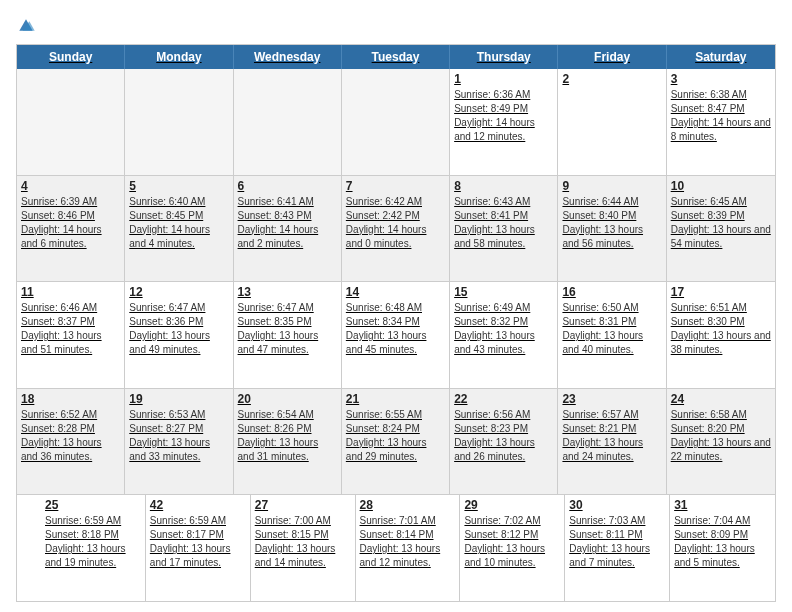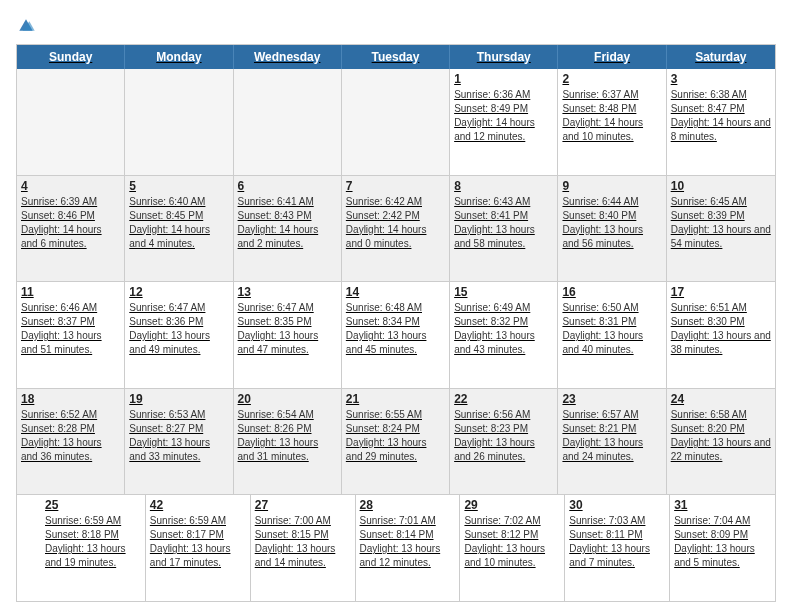--- a/index.html
+++ b/index.html
@@ -147,24 +147,20 @@
           <div class="calendar-cell empty"></div>
           <div class="calendar-cell">
             <div class="day-number">1</div>
             <div class="cell-text">Sunrise: 6:36 AM
 Sunset: 8:49 PM
 Daylight: 14 hours
 and 12 minutes.</div>
           </div>
           <div class="calendar-cell">
             <div class="day-number">2</div>
-            <div class="cell-text">Sunrise: 6:37 AM
-Sunset: 8:48 PM
-Daylight: 14 hours
-and 10 minutes.</div>
           </div>
           <div class="calendar-cell">
             <div class="day-number">3</div>
             <div class="cell-text">Sunrise: 6:38 AM
 Sunset: 8:47 PM
 Daylight: 14 hours
 and 8 minutes.</div>
           </div>
         </div>
         <div class="calendar-row">

